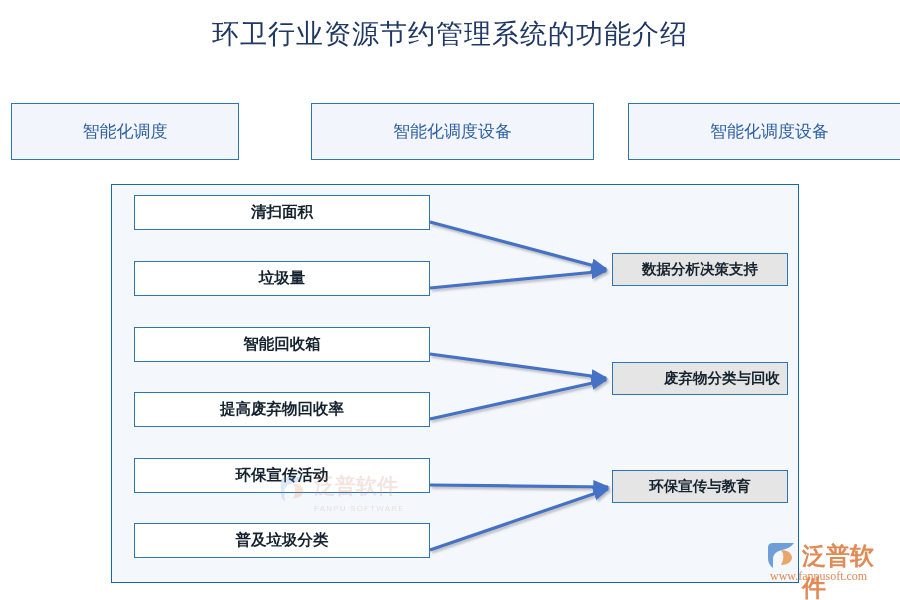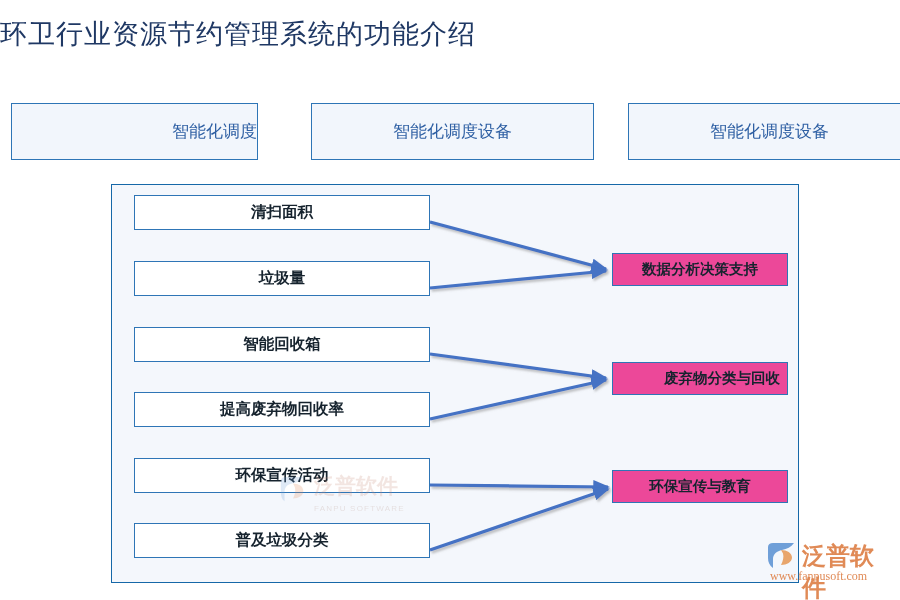--- a/index.html
+++ b/index.html
@@ -17,21 +17,21 @@
     background: #ffffff;
     overflow: hidden;
   }
 
   
   #page-title {
     position: absolute;
     left: 0;
     top: 16px;
     width: 900px;
-    text-align: left;
+    text-align: center;
     font-size: 27px;
     font-weight: 400;
     letter-spacing: 1px;
     color: #1f3864;
     font-family: "Liberation Serif", "DejaVu Serif", serif;
   }
 
   
   .header-box {
     position: absolute;
@@ -40,21 +40,21 @@
     box-sizing: border-box;
     border: 1.4px solid #2e75b6;
     background: #f2f6fc;
     display: flex;
     align-items: center;
     justify-content: center;
     font-size: 17px;
     color: #2e5fa3;
     font-family: "Liberation Serif", "DejaVu Serif", serif;
   }
-  #header-box-0 { left: 11px;  width: 247px; justify-content: flex-end; }
+  #header-box-0 { left: 11px;  width: 228px; }
   #header-box-1 { left: 311px; width: 283px; }
   #header-box-2 { left: 628px; width: 283px; }
 
   
   #diagram-container {
     position: absolute;
     left: 111px;
     top: 184px;
     width: 688px;
     height: 399px;
@@ -88,21 +88,21 @@
   #source-box-5 { top: 523px; }
 
   
   .target-box {
     position: absolute;
     left: 612px;
     width: 176px;
     height: 33px;
     box-sizing: border-box;
     border: 1.3px solid #2e75b6;
-    background: #ec4899;
+    background: #e5e5e5;
     display: flex;
     align-items: center;
     justify-content: center;
     font-size: 14.5px;
     font-weight: 700;
     color: #16232e;
     white-space: nowrap;
     font-family: "Liberation Serif", "DejaVu Serif", serif;
   }
   #target-box-0 { top: 253px; }

